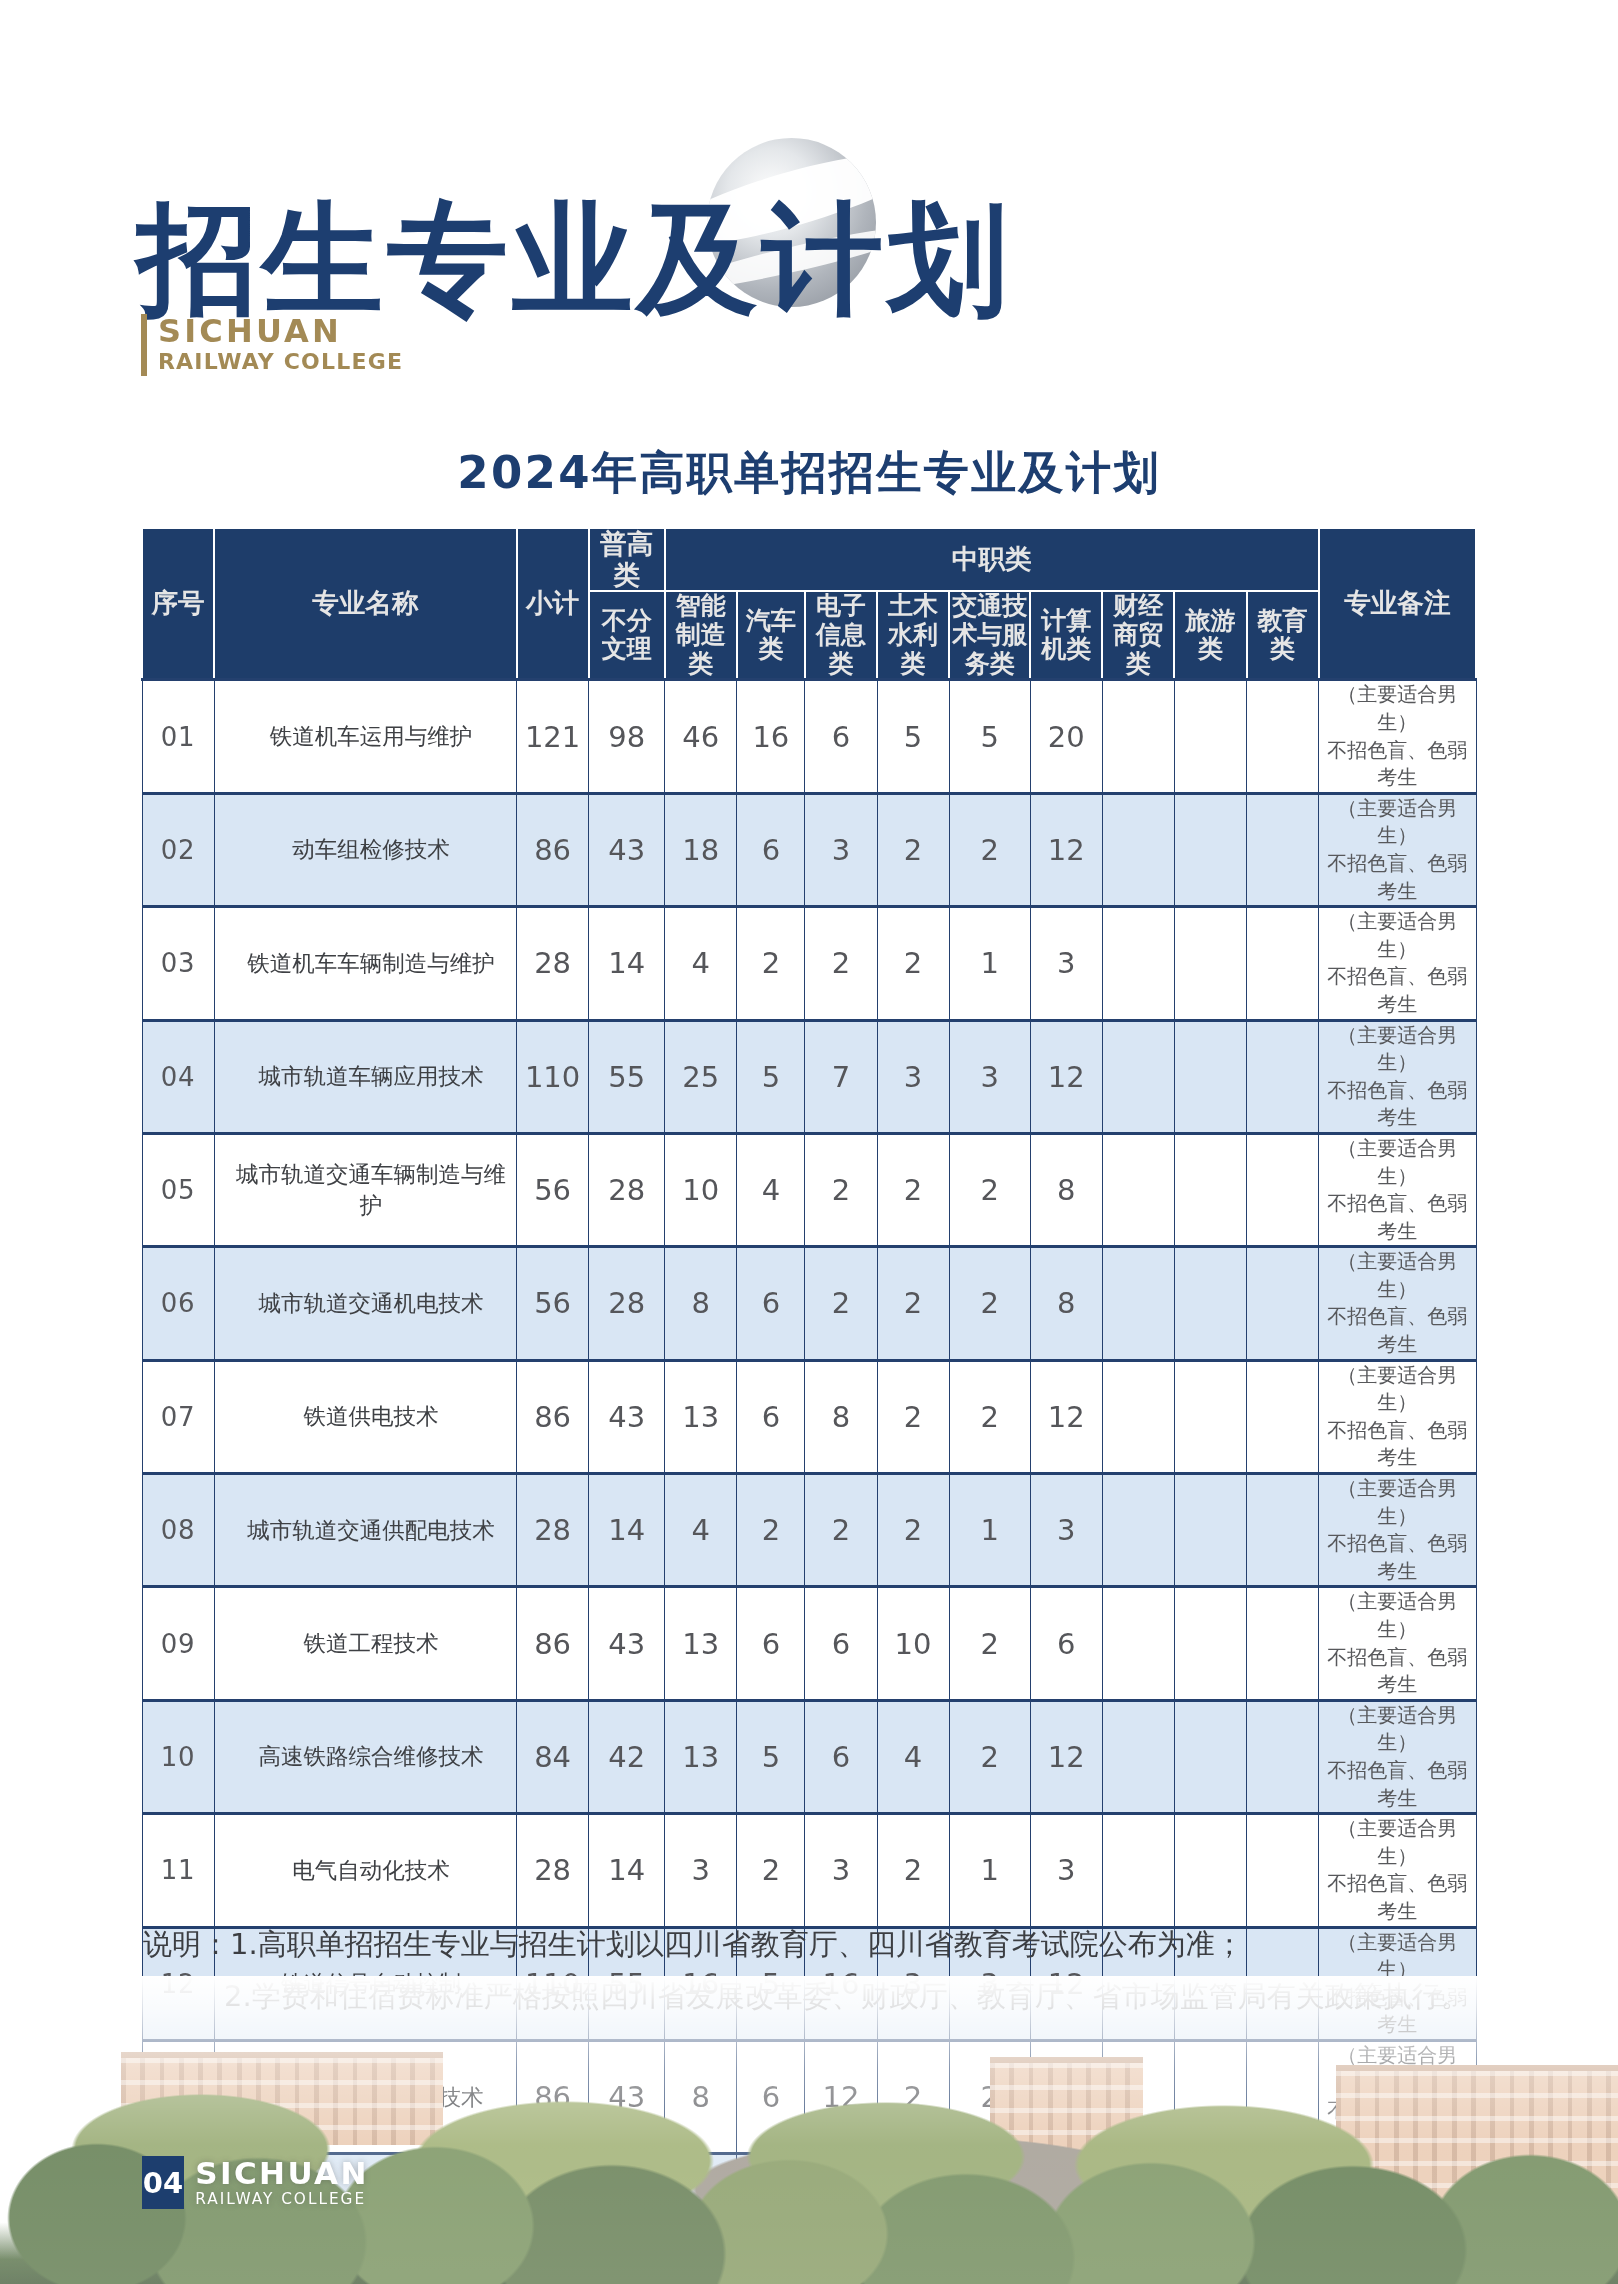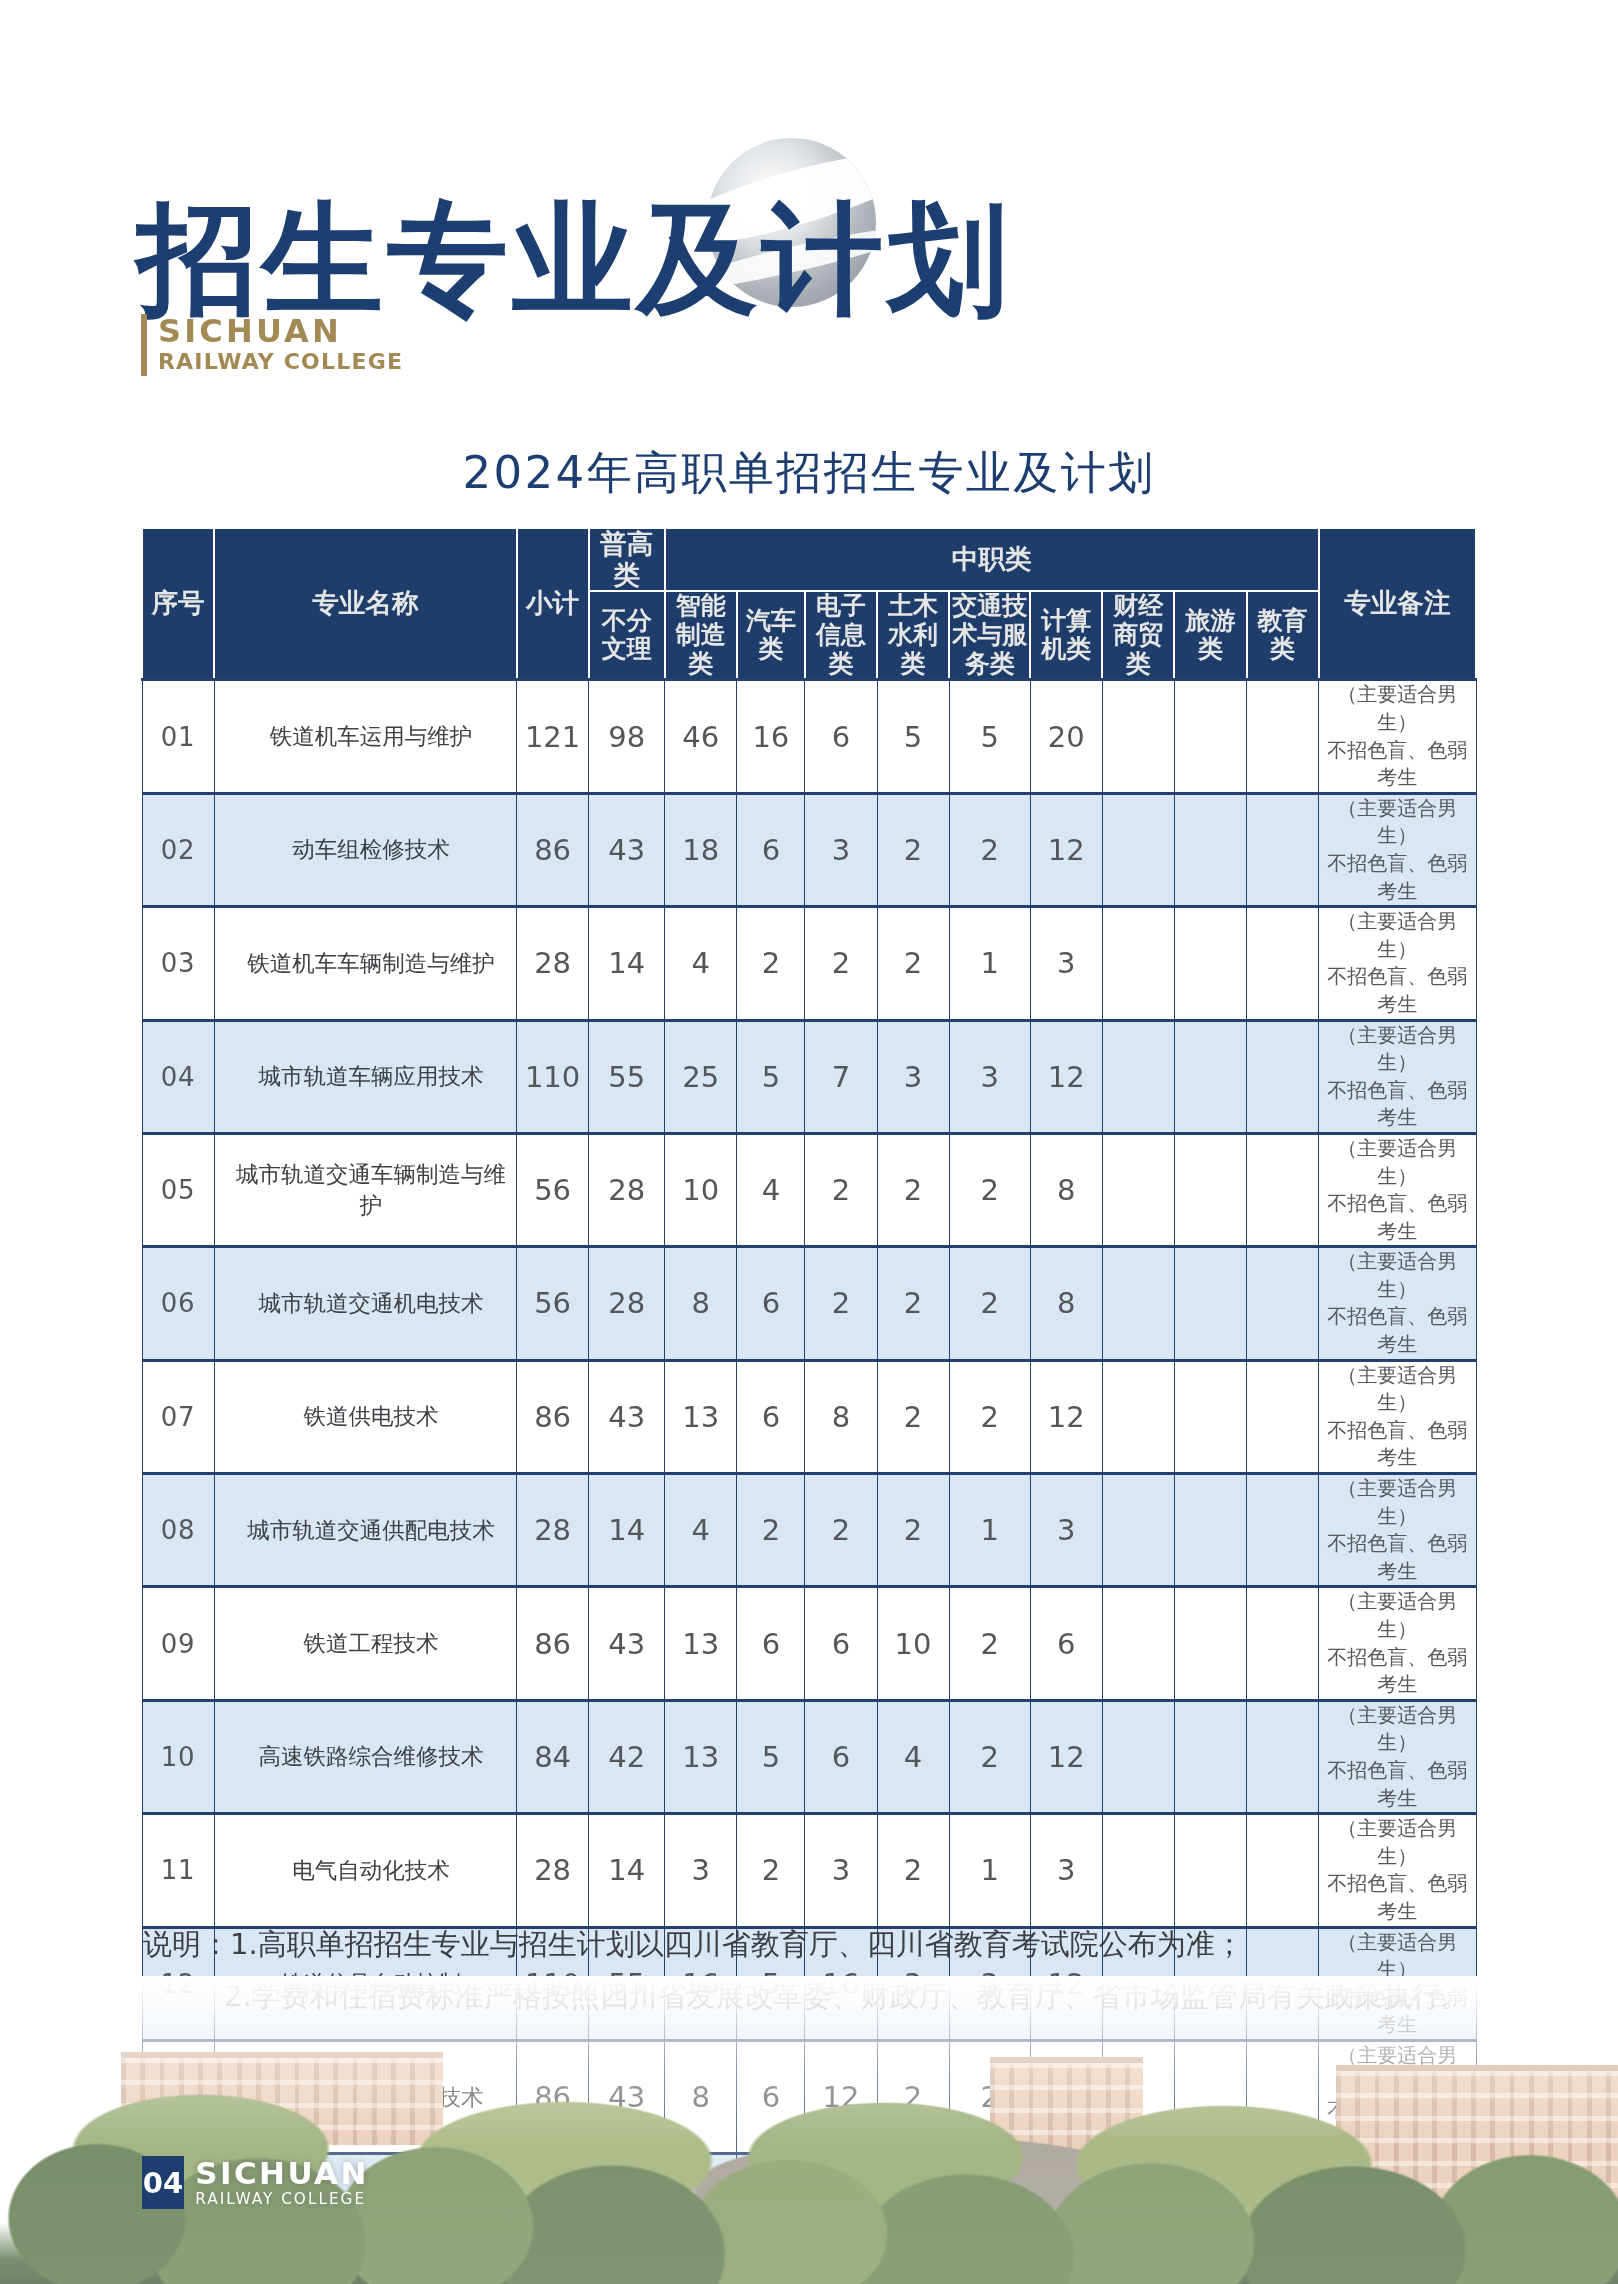--- a/index.html
+++ b/index.html
@@ -25,21 +25,21 @@
     font-size:121px; line-height:1; font-weight:900; color:#1d3e70; letter-spacing:4px;
   }
   .logo-row { position:absolute; left:141px; top:314px; display:flex; align-items:stretch; z-index:2; }
   .logo-bar { width:5.6px; background:#a38a55; margin-right:11.3px; }
   .logo-l1 { font-size:32px; font-weight:bold; color:#a38a55; letter-spacing:3.2px; line-height:1.1; }
   .logo-l2 { font-size:22px; font-weight:bold; color:#a38a55; letter-spacing:1.2px; line-height:1.2; }
 
   
   .table-title {
     position:absolute; left:0; top:443px; width:1618px; margin:0;
-    text-align:center; font-size:45px; font-weight:400; color:#1d3e70; letter-spacing:2.4px;
+    text-align:center; font-size:45px; font-weight:700; color:#1d3e70; letter-spacing:2.4px;
   }
 
   
   .table-wrap { position:absolute; left:141px; top:527px; width:1336px; }
   table.plan { width:1336px; border-collapse:collapse; table-layout:fixed; }
   table.plan thead th {
     background:#1e3d6a; color:#e5e5e5; font-weight:bold;
     border:2.4px solid #ffffff; padding:0 1.6px; line-height:1.15; vertical-align:middle;
   }
   table.plan thead tr.hr1 { height:50px; }

